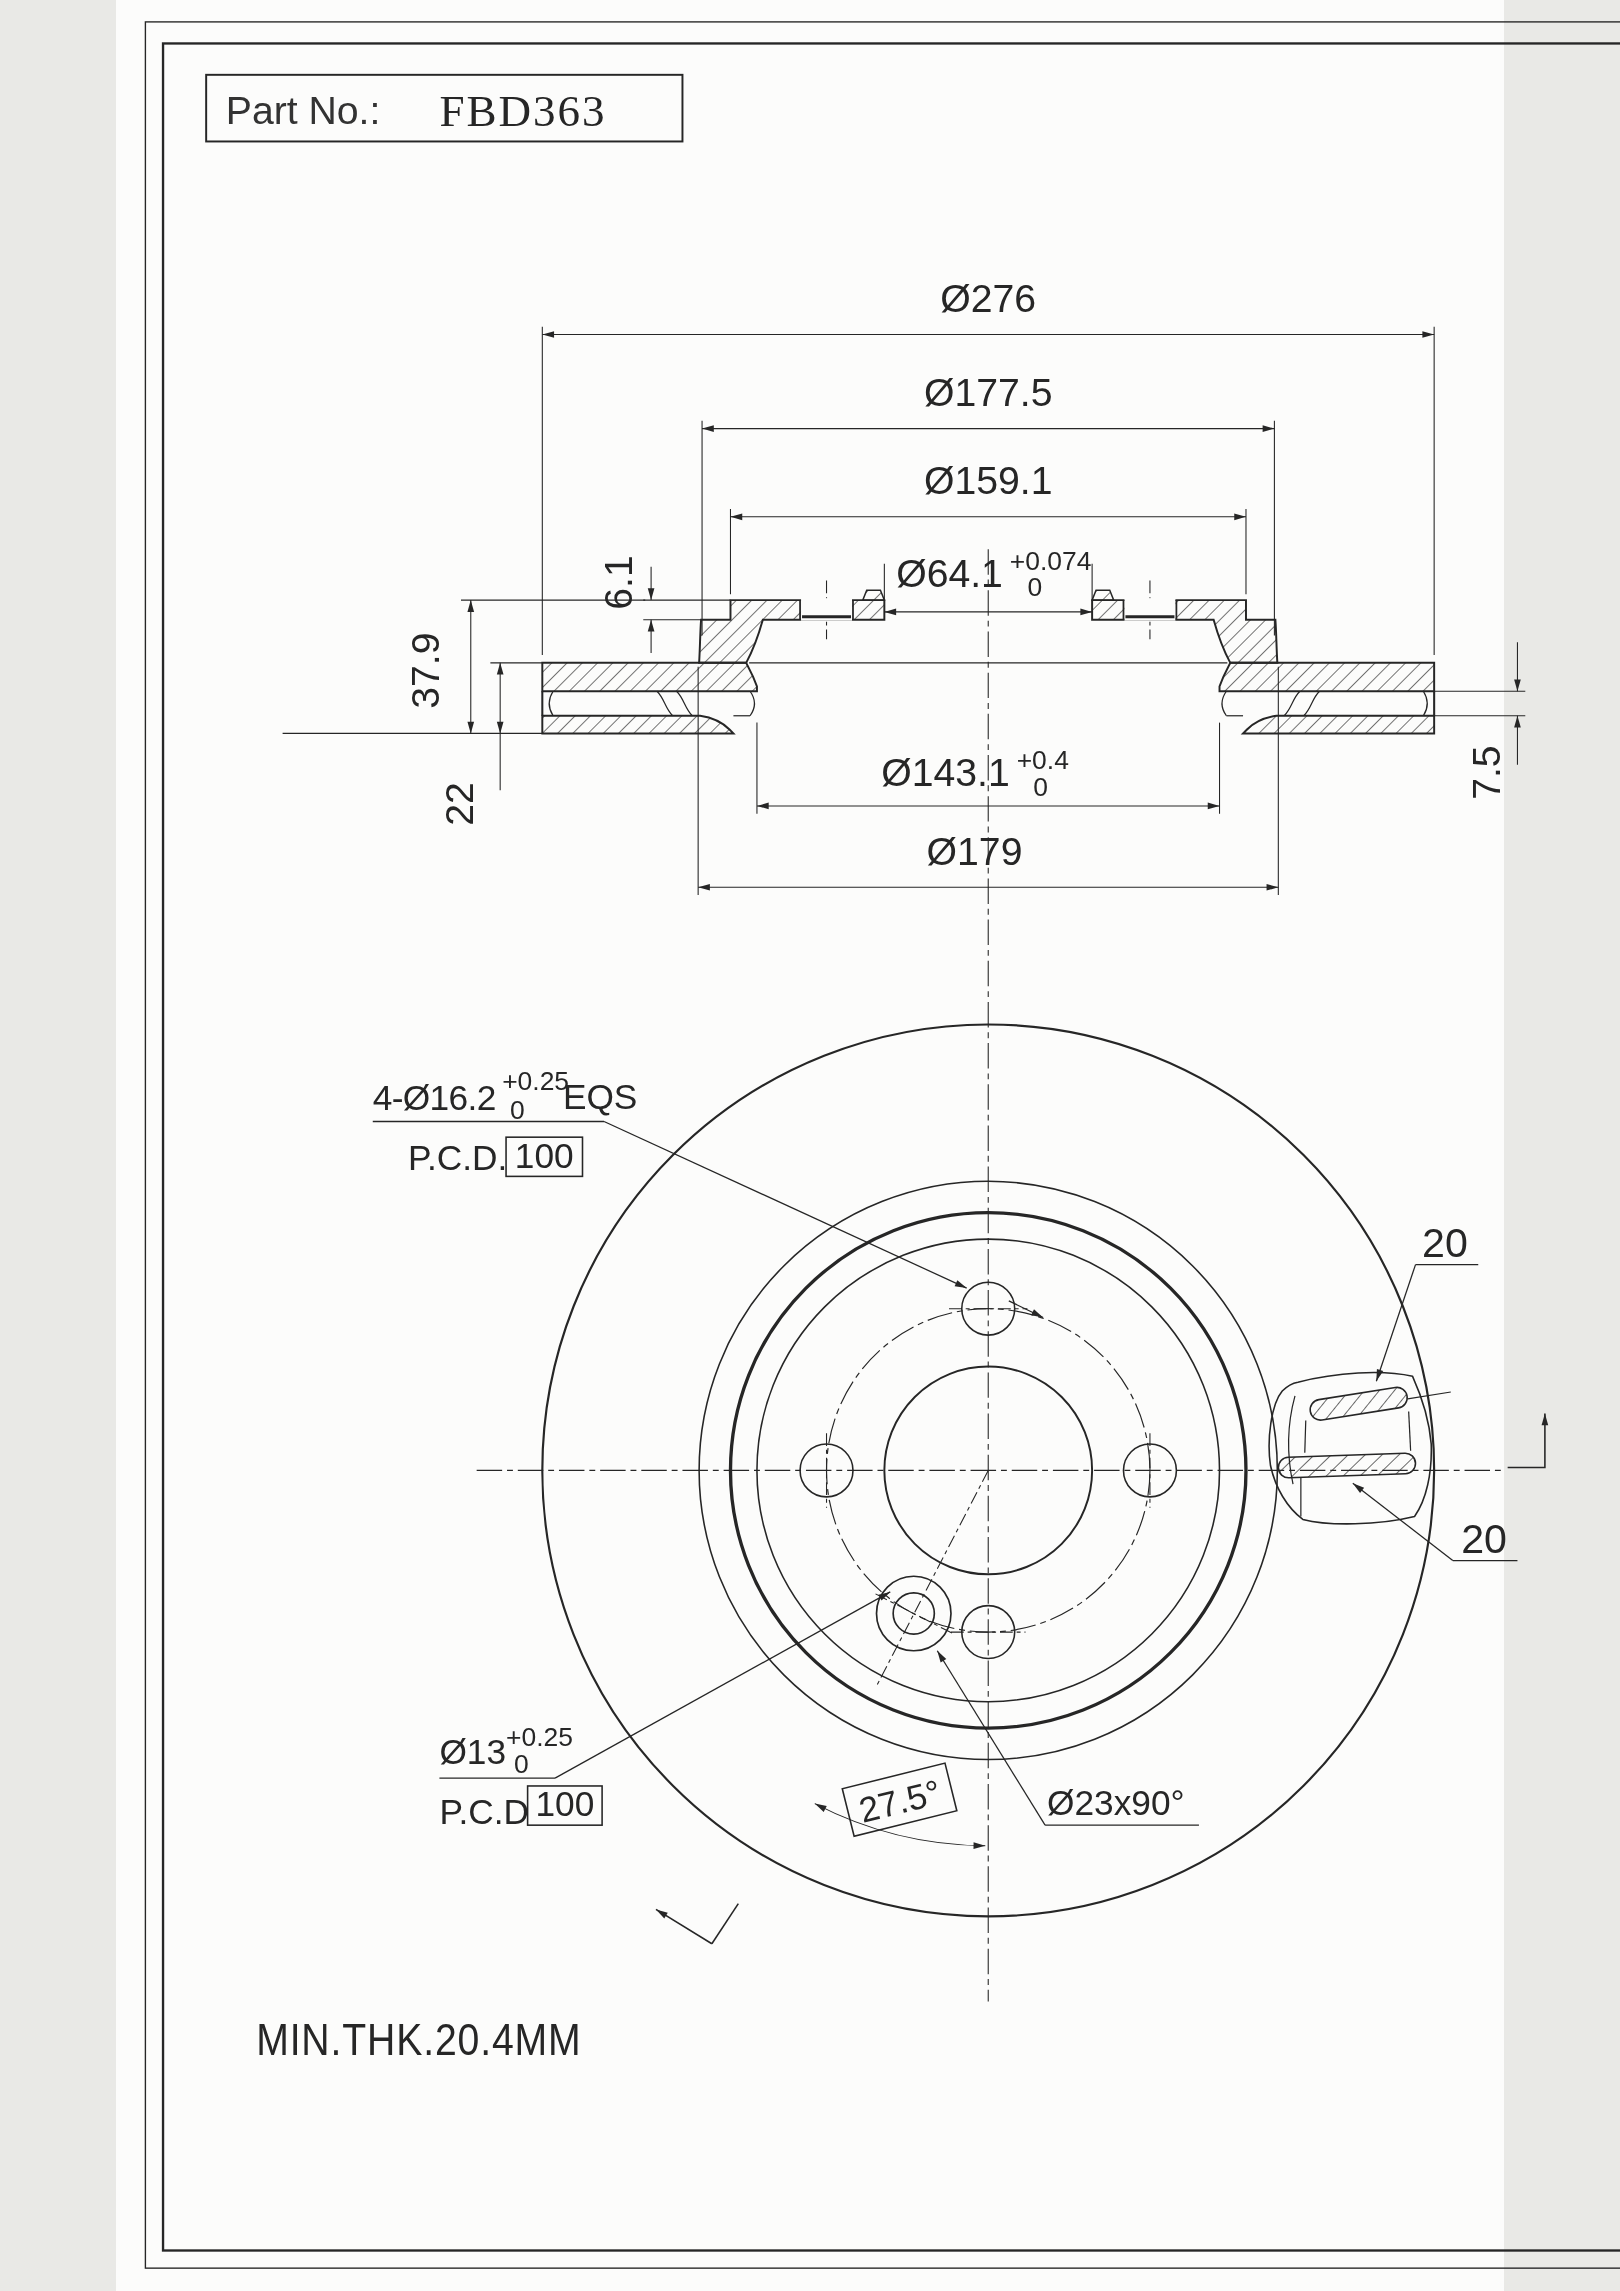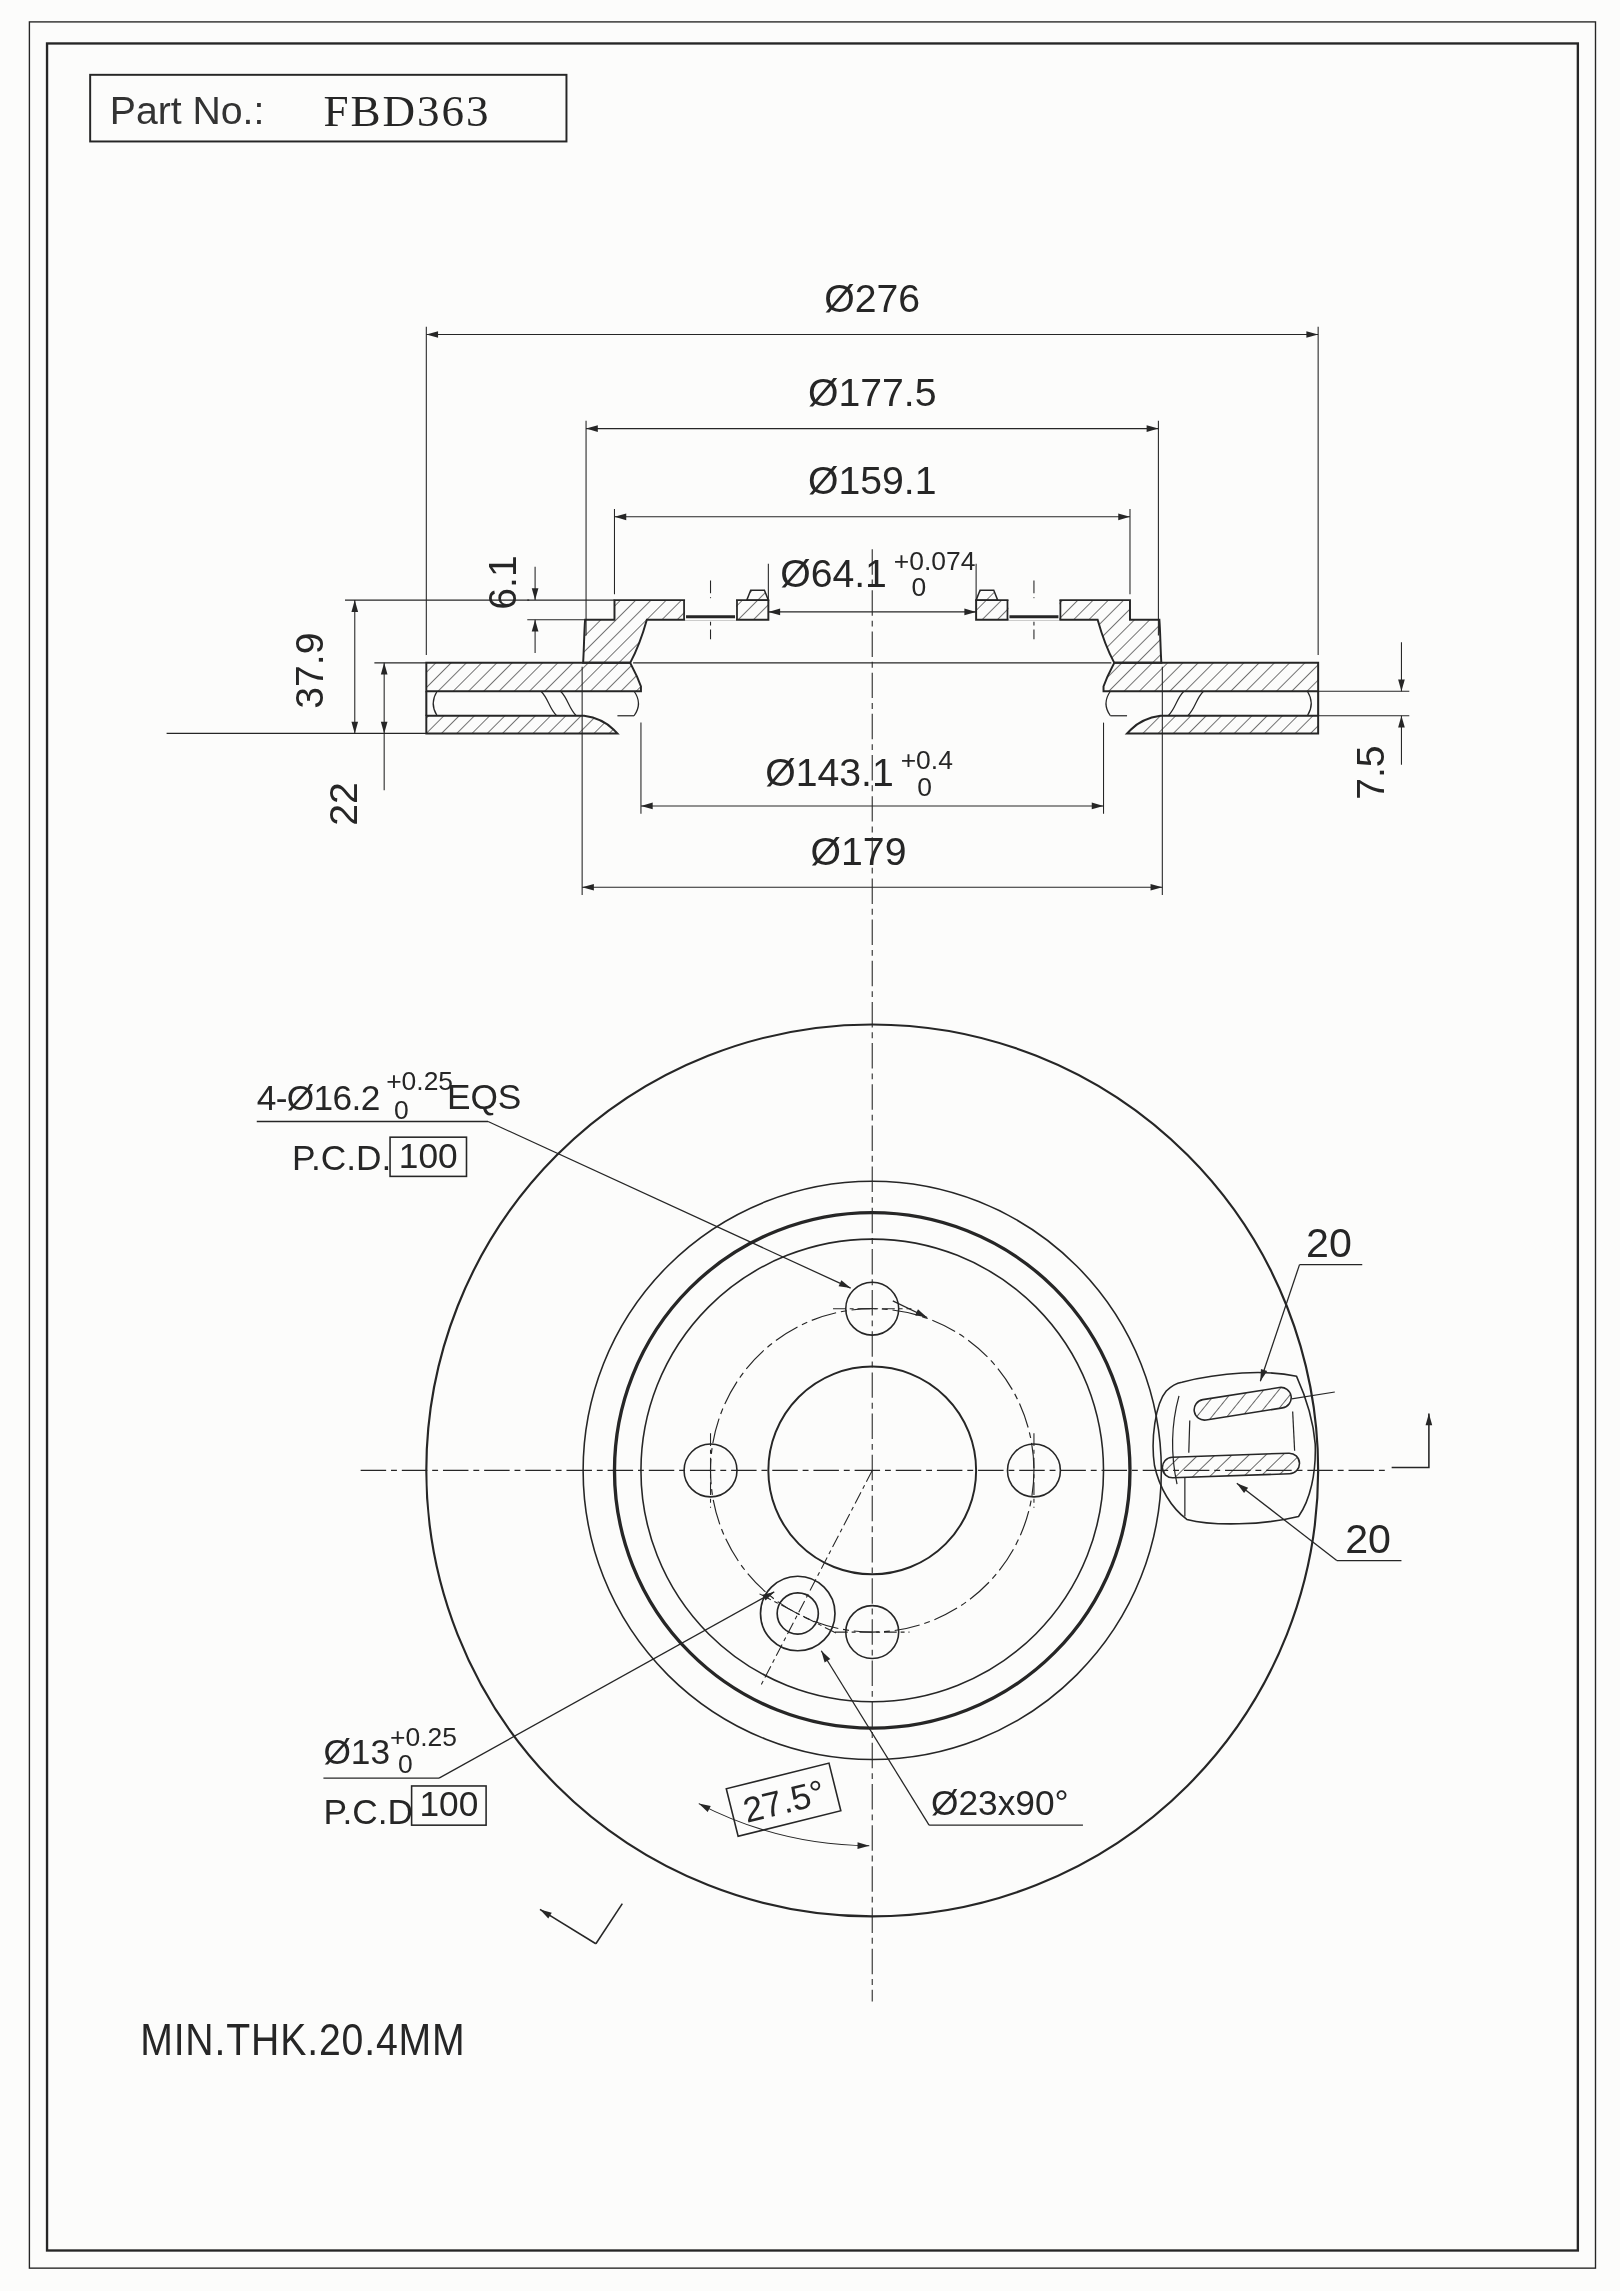--- a/index.html
+++ b/index.html
@@ -1,16 +1,16 @@
 <!DOCTYPE html>
 <html><head>
 <meta charset="utf-8">
 <style>
   html,body{margin:0;padding:0;background:#e9e9e6;}
-  .sheet{width:1620px;height:2292px;background:#fcfcfb;position:relative;margin:0 auto;
+  .sheet{width:1388px;height:2292px;background:#fcfcfb;position:relative;margin:0 auto;
          font-family:"Liberation Sans",sans-serif;text-decoration:underline;}
   svg{display:block}
   .ink{stroke:#262626;fill:none}
   .outline{stroke-width:2.1}
   .thin{stroke-width:1.25}
   .dim{stroke-width:1.1}
   .cl{stroke-width:1.1;stroke-dasharray:26 5 6 5}
   .cls{stroke-width:1.1;stroke-dasharray:13 4 4 4}
   .pcd{stroke-width:1.2;stroke-dasharray:26 5 6 5}
   .hatched{fill:url(#hatch);stroke:#262626;stroke-width:2}

